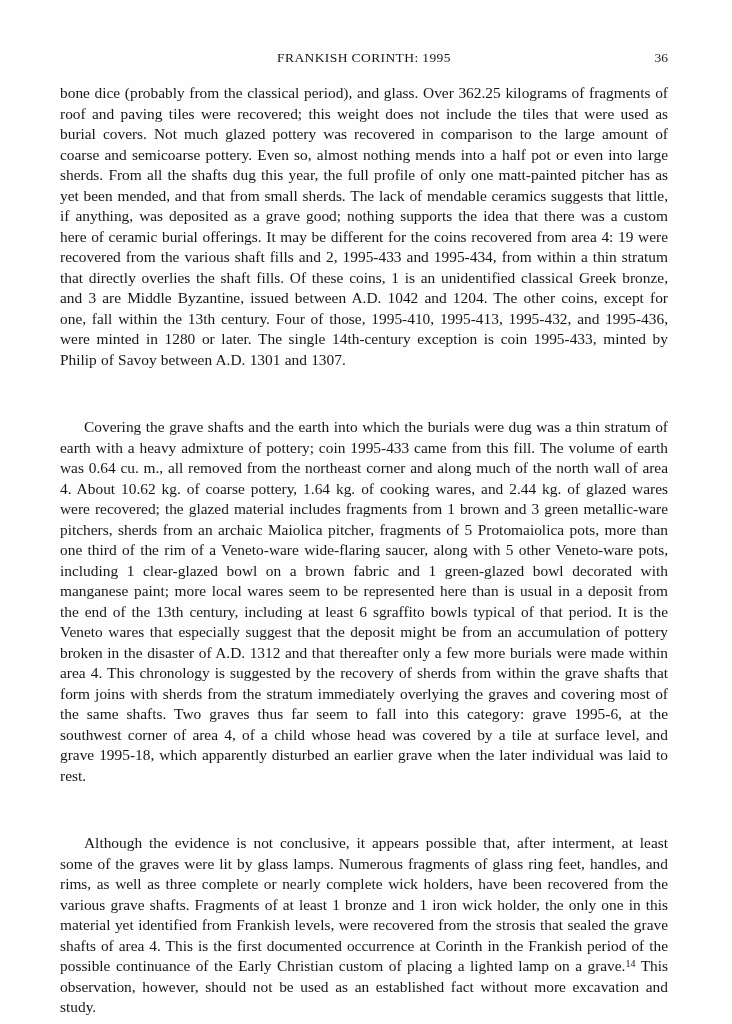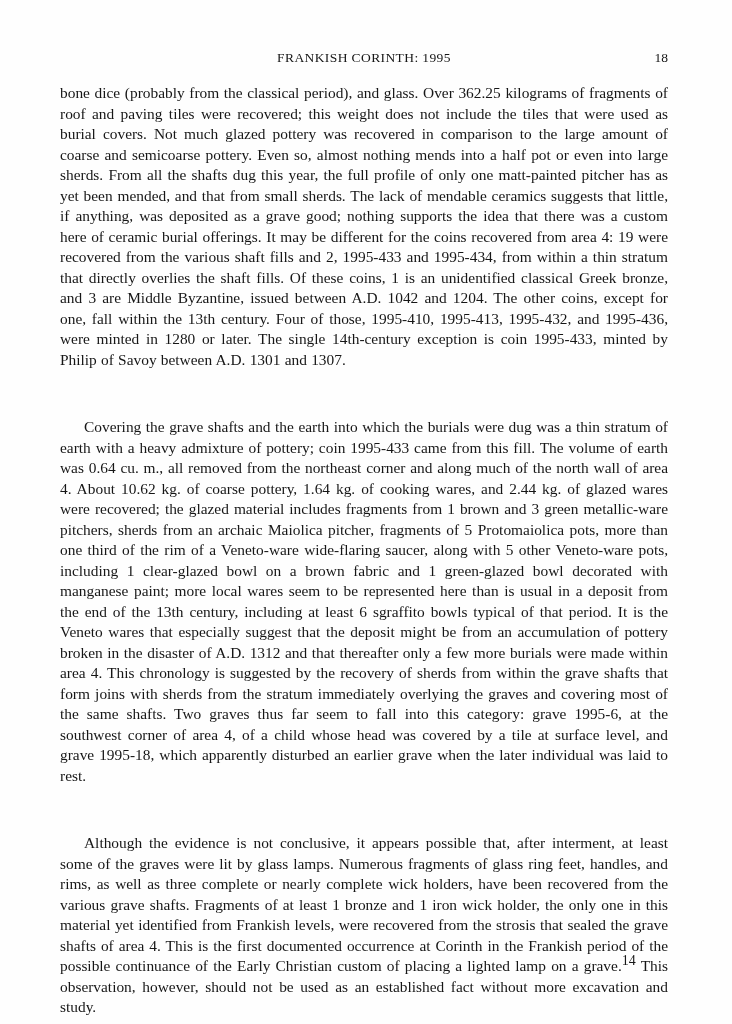--- a/index.html
+++ b/index.html
@@ -35,41 +35,41 @@
   }
   .body-text p {
     margin: 0;
     font-size: 15.4px;
     line-height: 20.5px;
     text-align: justify;
     word-spacing: 0.4px;
   }
   .body-text p.indent { text-indent: 24px; margin-top: 47px; }
   sup {
-    font-size: 14px;
+    font-size: 10px;
     line-height: 0;
     vertical-align: baseline;
     position: relative;
     top: -0.45em;
   }
   .footnote {
     margin-top: 22px;
     margin-left: 14px;
     font-size: 13.4px;
     line-height: 18px;
   }
 </style>
 </head>
 <body>
 
 <div class="page">
 
   <div class="running-head">
     <span class="head-title">FRANKISH CORINTH: 1995</span>
-    <span class="page-num">18</span>
+    <span class="page-num">36</span>
   </div>
 
   <div class="body-text">
     <p class="para">bone dice (probably from the classical period), and glass. Over 362.25 kilograms of fragments of roof and paving tiles were recovered; this weight does not include the tiles that were used as burial covers. Not much glazed pottery was recovered in comparison to the large amount of coarse and semicoarse pottery. Even so, almost nothing mends into a half pot or even into large sherds. From all the shafts dug this year, the full profile of only one matt-painted pitcher has as yet been mended, and that from small sherds. The lack of mendable ceramics suggests that little, if anything, was deposited as a grave good; nothing supports the idea that there was a custom here of ceramic burial offerings. It may be different for the coins recovered from area 4: 19 were recovered from the various shaft fills and 2, 1995-433 and 1995-434, from within a thin stratum that directly overlies the shaft fills. Of these coins, 1 is an unidentified classical Greek bronze, and 3 are Middle Byzantine, issued between A.D. 1042 and 1204. The other coins, except for one, fall within the 13th century. Four of those, 1995-410, 1995-413, 1995-432, and 1995-436, were minted in 1280 or later. The single 14th-century exception is coin 1995-433, minted by Philip of Savoy between A.D. 1301 and 1307.</p>
     <p class="para indent">Covering the grave shafts and the earth into which the burials were dug was a thin stratum of earth with a heavy admixture of pottery; coin 1995-433 came from this fill. The volume of earth was 0.64 cu. m., all removed from the northeast corner and along much of the north wall of area 4. About 10.62 kg. of coarse pottery, 1.64 kg. of cooking wares, and 2.44 kg. of glazed wares were recovered; the glazed material includes fragments from 1 brown and 3 green metallic-ware pitchers, sherds from an archaic Maiolica pitcher, fragments of 5 Protomaiolica pots, more than one third of the rim of a Veneto-ware wide-flaring saucer, along with 5 other Veneto-ware pots, including 1 clear-glazed bowl on a brown fabric and 1 green-glazed bowl decorated with manganese paint; more local wares seem to be represented here than is usual in a deposit from the end of the 13th century, including at least 6 sgraffito bowls typical of that period. It is the Veneto wares that especially suggest that the deposit might be from an accumulation of pottery broken in the disaster of A.D. 1312 and that thereafter only a few more burials were made within area 4. This chronology is suggested by the recovery of sherds from within the grave shafts that form joins with sherds from the stratum immediately overlying the graves and covering most of the same shafts. Two graves thus far seem to fall into this category: grave 1995-6, at the southwest corner of area 4, of a child whose head was covered by a tile at surface level, and grave 1995-18, which apparently disturbed an earlier grave when the later individual was laid to rest.</p>
     <p class="para indent"><span>Although the evidence is not conclusive, it appears possible that, after interment, at least some of the graves were lit by glass lamps. Numerous fragments of glass ring feet, handles, and rims, as well as three complete or nearly complete wick holders, have been recovered from the various grave shafts. Fragments of at least 1 bronze and 1 iron wick holder, the only one in this material yet identified from Frankish levels, were recovered from the strosis that sealed the grave shafts of area 4. This is the first documented occurrence at Corinth in the Frankish period of the possible continuance of the Early Christian custom of placing a lighted lamp on a grave.</span><sup>14</sup><span> This observation, however, should not be used as an established fact without more excavation and study.</span></p>
   </div>
 
   <div class="footnote">
     <sup>14</sup>

